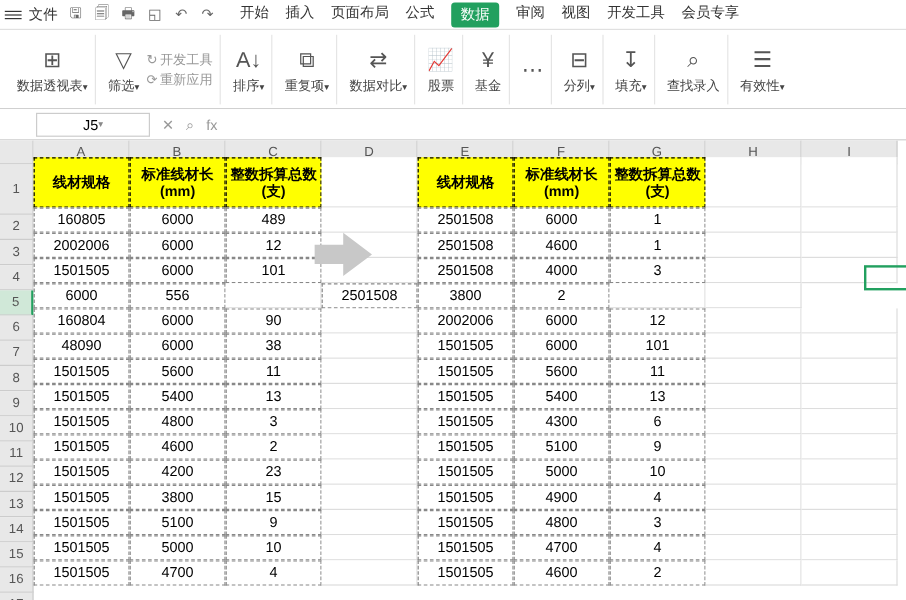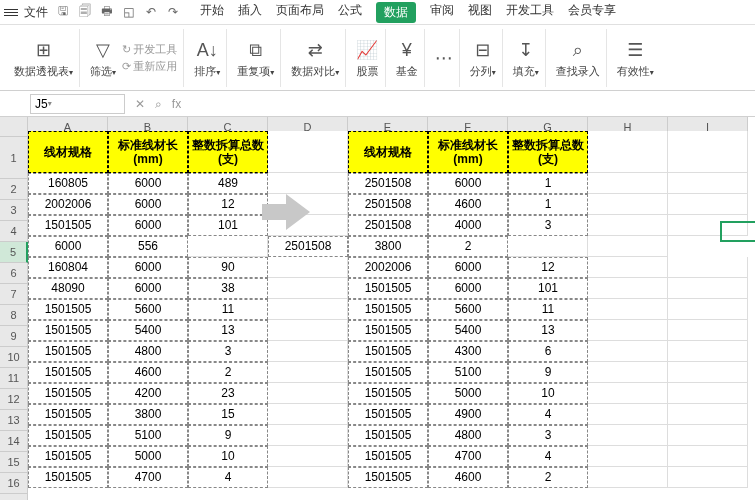--- a/index.html
+++ b/index.html
@@ -15,21 +15,21 @@
 .tabs .tab.active{background:#22a05f;color:#fff;padding:2px 8px;border-radius:3px}
 .ribbon{height:66px;background:#fff;display:flex;align-items:center;padding:4px 8px;border-bottom:1px solid #d0d0d0;gap:4px}
 .rgroup{display:flex;flex-direction:column;align-items:center;justify-content:center;height:58px;padding:0 6px;border-right:1px solid #e5e5e5;font-size:11px;color:#444}
 .rgroup:last-child{border-right:none}
 .rgroup .ico{height:28px;display:flex;align-items:center;justify-content:center;color:#555;font-size:18px}
 .rgroup .lbl{white-space:nowrap;font-size:11px}
 .rsub{display:flex;flex-direction:column;gap:2px;font-size:11px;color:#999}
 .rsub div{display:flex;align-items:center;gap:2px}
 .caret{font-size:8px}
 .namebox-row{height:26px;display:flex;align-items:center;border-bottom:1px solid #d0d0d0;background:#fff}
-.namebox{width:95px;height:20px;border:1px solid #ccc;margin-left:30px;font-size:12px;text-align:center;line-height:20px;background:#fff;display:flex;align-items:center;justify-content:flex-start;padding:0 4px}
+.namebox{width:95px;height:20px;border:1px solid #ccc;margin-left:30px;font-size:12px;text-align:center;line-height:20px;background:#fff;display:flex;align-items:center;justify-content:center;padding:0 4px}
 .namebox .dd{font-size:8px;color:#888}
 .fxbar{display:flex;align-items:center;gap:10px;margin-left:10px;color:#999;font-size:12px}
 .grid-area{position:relative;height:384px;overflow:hidden}
 .corner{position:absolute;left:0;top:0;width:28px;height:20px;background:#e8e8e8;border-right:1px solid #ccc;border-bottom:1px solid #ccc}
 .colheads{position:absolute;left:28px;top:0;height:20px;display:flex}
 .colheads .ch{width:80px;height:20px;background:#e8e8e8;border-right:1px solid #ccc;border-bottom:1px solid #ccc;font-size:11px;color:#555;display:flex;align-items:center;justify-content:center}
 .rowheads{position:absolute;left:0;top:20px;width:28px}
 .rowheads .rh{height:21px;background:#e8e8e8;border-right:1px solid #ccc;border-bottom:1px solid #ccc;font-size:11px;color:#555;display:flex;align-items:center;justify-content:center}
 .rowheads .rh.tall{height:42px}
 .rowheads .rh.sel{background:#d0e8d8;border-right:2px solid #22a05f}

